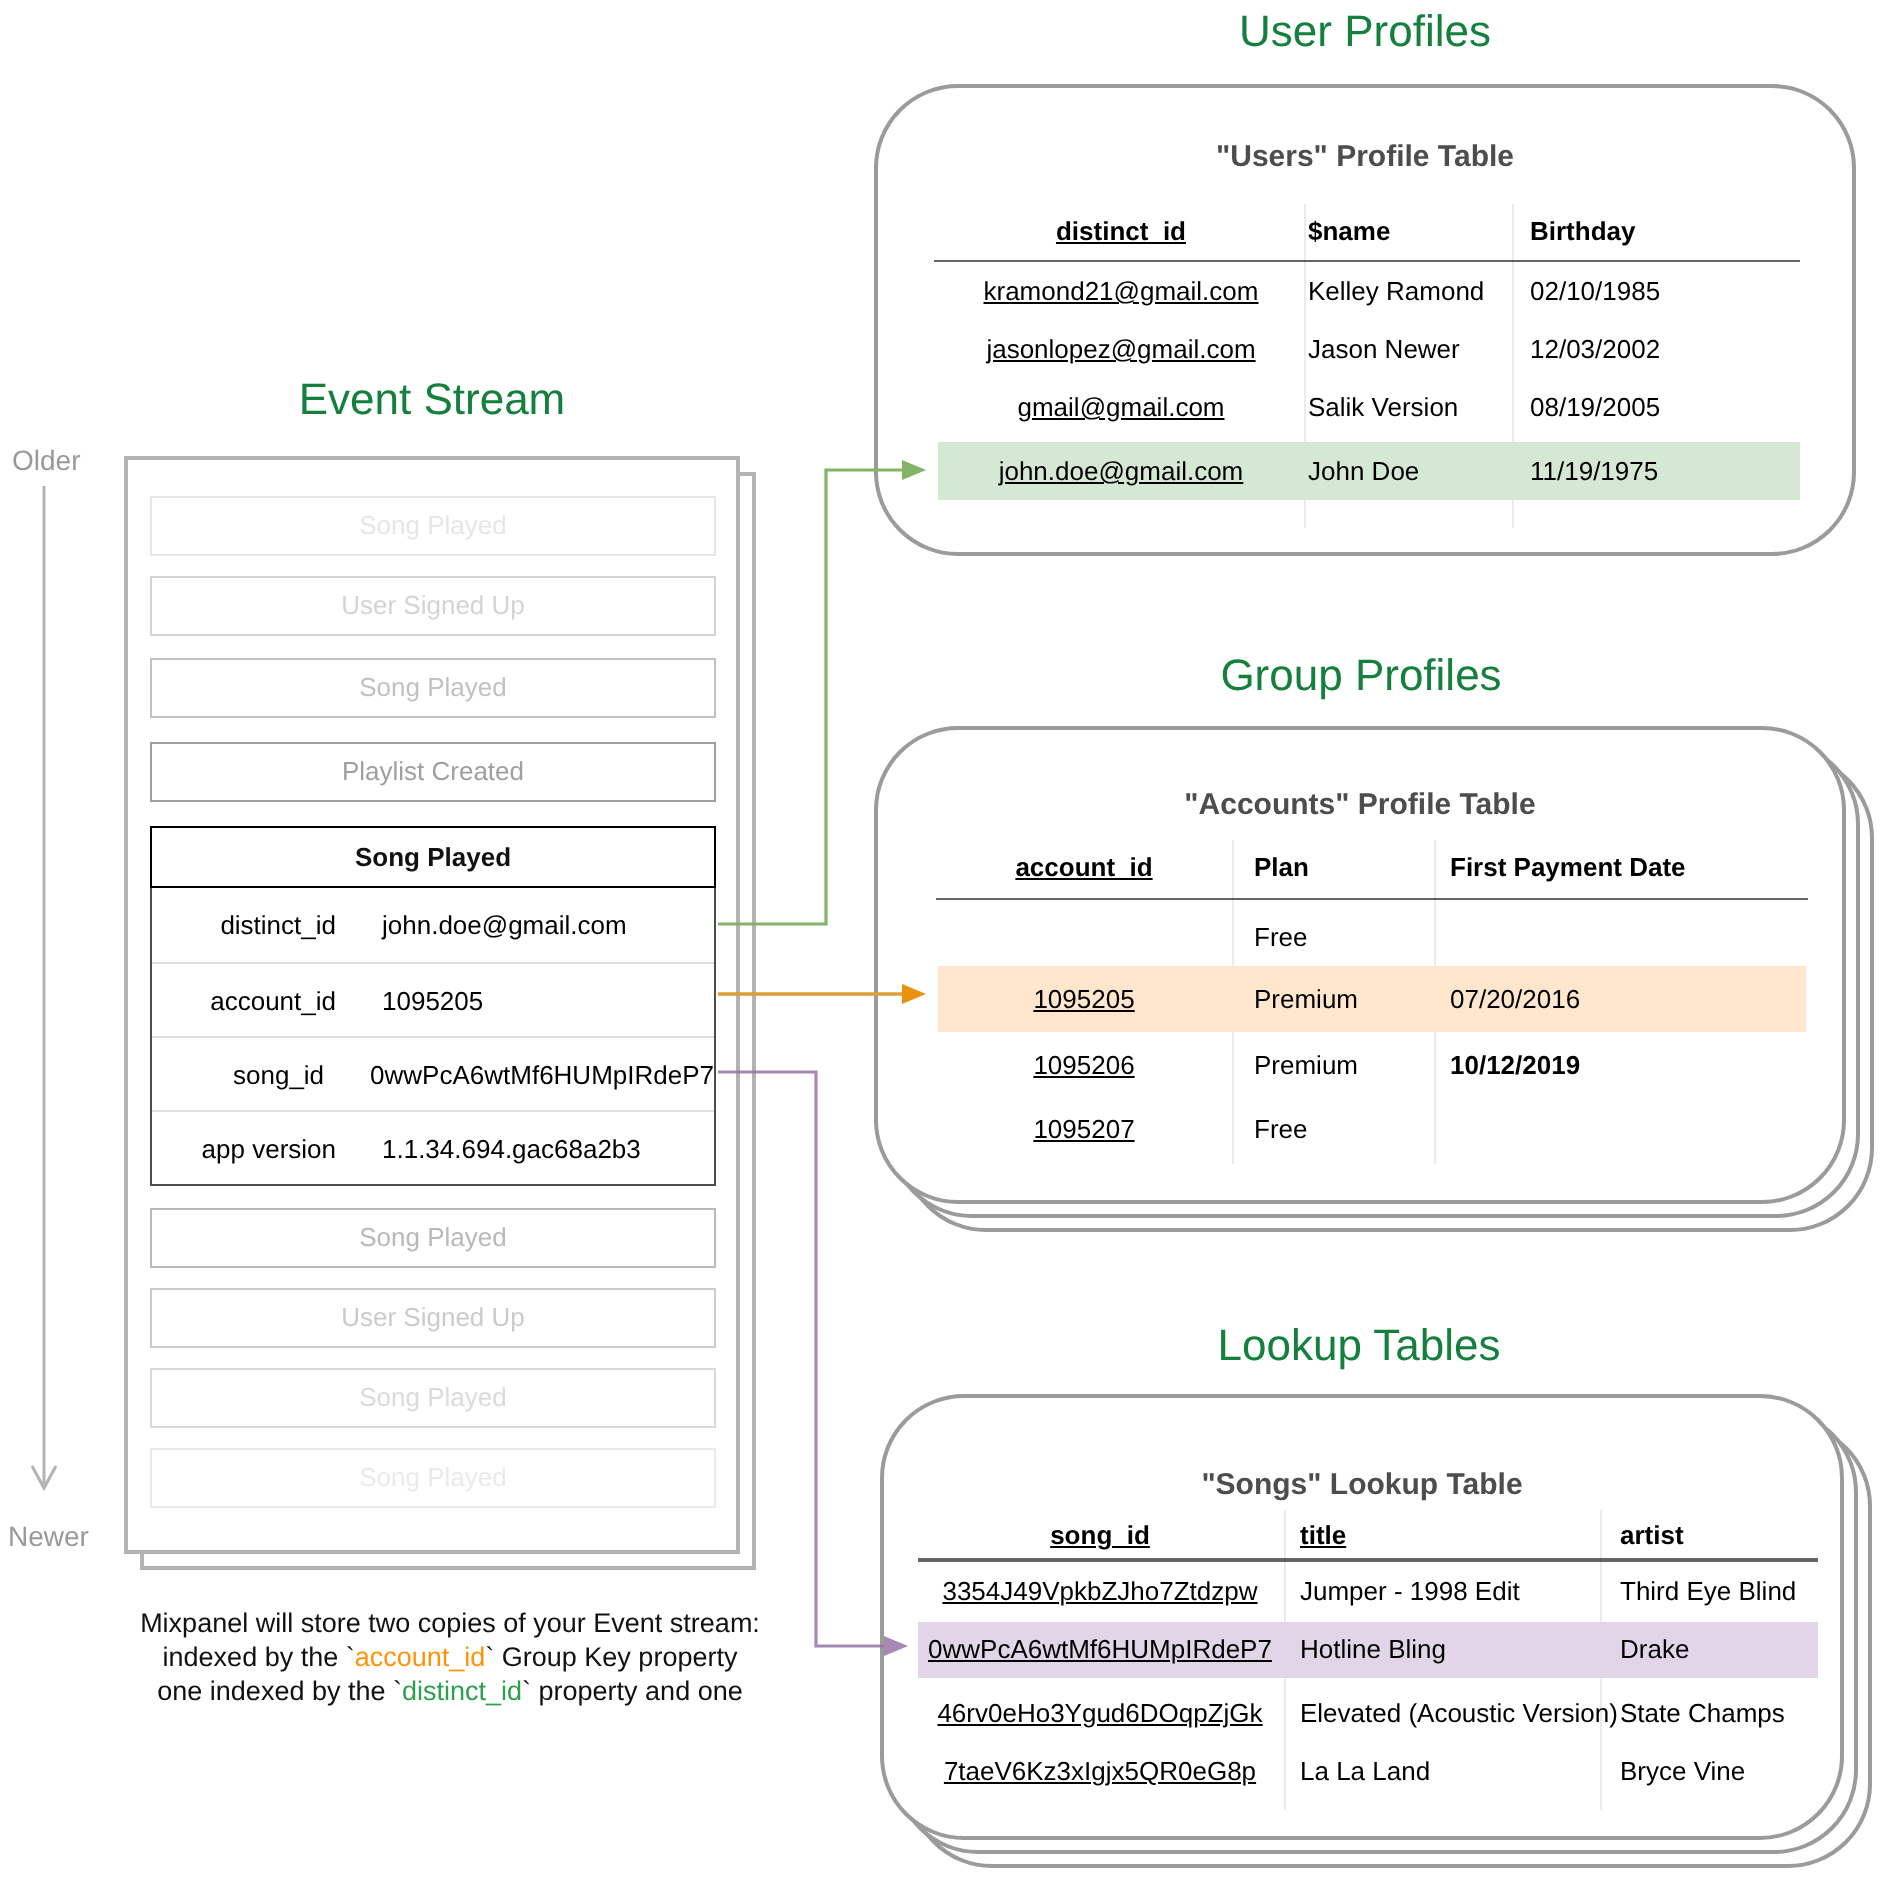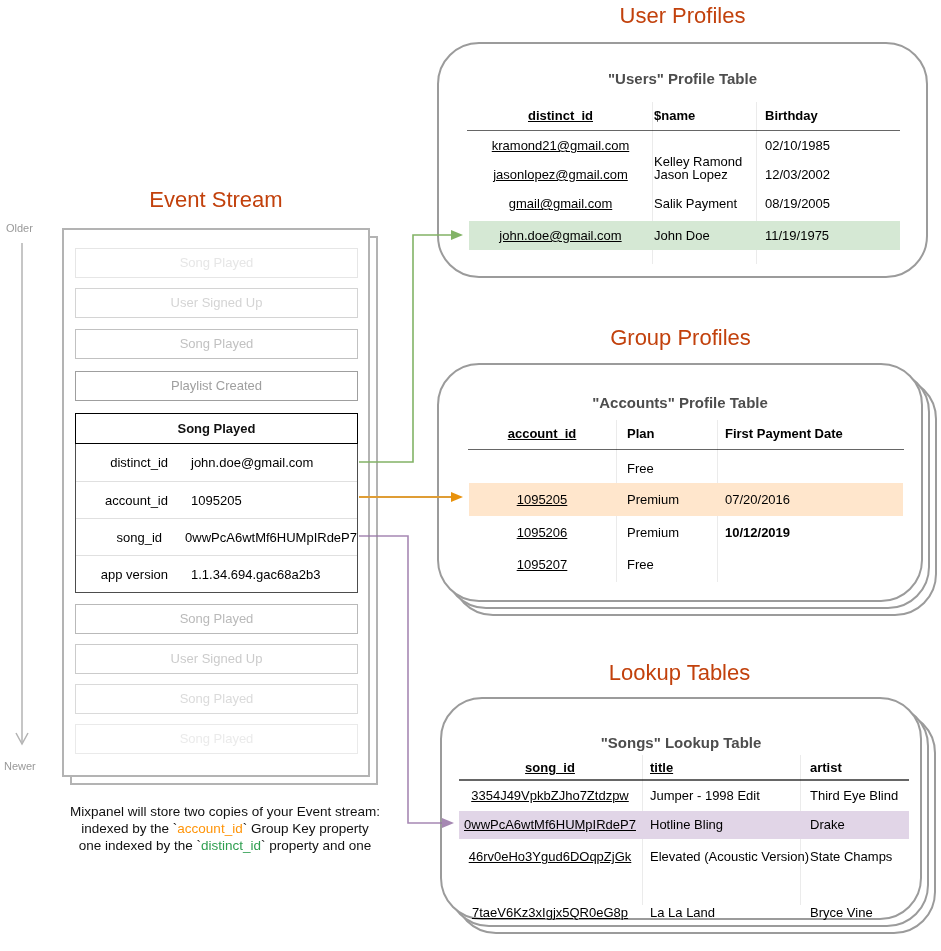--- a/index.html
+++ b/index.html
@@ -1,21 +1,21 @@
 <!DOCTYPE html>
 <html><head>
 <meta charset="utf-8">
 <style>
   * { margin:0; padding:0; box-sizing:border-box; }
   body { background:#fff; }
   .canvas {
     position:relative; width:941px; height:951px; background:#fff;
     font-family:"Liberation Sans", sans-serif; overflow:hidden; color:#000;
   }
-  .section-title { position:absolute; font-size:22px; text-align:center; color:#c2410c; }
+  .section-title { position:absolute; font-size:22px; text-align:center; color:#15803d; }
 
   
   .card, .card-layer {
     position:absolute; background:#fff; border:2px solid #9b9b9b; border-radius:42px;
   }
   .card-layer { z-index:0; }
   .card { z-index:1; }
 
   .tbl-title { position:absolute; width:100%; text-align:center; font-weight:bold; font-size:15px; color:#4d4d4d; }
   .hdr { position:absolute; font-size:13px; font-weight:bold; white-space:nowrap; }
@@ -41,21 +41,21 @@
 
   .ev-card { position:absolute; left:11px; top:183px; width:283px; }
   .ev-card-hdr { height:31px; border:1px solid #000; background:#fff; font-weight:bold;
                  font-size:13px; text-align:center; line-height:29px; color:#111; }
   .ev-props { border:1px solid #4d4d4d; border-top:none; }
   .ev-prop { height:37px; display:flex; align-items:center; font-size:13px; background:#fff; }
   .ev-prop + .ev-prop { border-top:1px solid rgba(0,0,0,0.12); }
   .ev-prop .k { width:92px; text-align:right; }
   .ev-prop .v { margin-left:23px; white-space:nowrap; }
 
-  .side-label { position:absolute; font-size:11px; color:#999; }
+  .side-label { position:absolute; font-size:14px; color:#999; }
 
   .caption { position:absolute; left:25px; top:803px; width:400px; text-align:center;
              font-size:13.5px; line-height:17px; color:#111; }
   .cap-green  { color:#2e9e4f; }
   .cap-orange { color:#ff9408; }
 
   svg.arrows { position:absolute; left:0; top:0; z-index:2; pointer-events:none; }
 </style>
 </head>
 <body>
@@ -111,31 +111,31 @@
     <div class="hdr key-col" style="left:30px; top:64px; width:183px;">distinct_id</div>
     <div class="hdr" style="left:215px; top:64px;">$name</div>
     <div class="hdr" style="left:326px; top:64px;">Birthday</div>
 
     <div class="rule" style="left:28px; top:86px; width:433px;"></div>
     <div class="colsep" style="left:213px; top:58px; height:162px;"></div>
     <div class="colsep" style="left:317px; top:58px; height:162px;"></div>
 
     <div class="trow" style="left:30px; top:88px; width:431px; height:28px; line-height:28px;">
       <span class="c c1" style="left:0; width:183px;">kramond21@gmail.com</span>
-      <span class="c" style="left:185px;margin-top:16px;">Kelley Ramond</span>
+      <span class="c" style="left:185px;">Kelley Ramond</span>
       <span class="c" style="left:296px;">02/10/1985</span>
     </div>
     <div class="trow" style="left:30px; top:117px; width:431px; height:28px; line-height:28px;">
       <span class="c c1" style="left:0; width:183px;">jasonlopez@gmail.com</span>
-      <span class="c" style="left:185px;">Jason Lopez</span>
+      <span class="c" style="left:185px;">Jason Newer</span>
       <span class="c" style="left:296px;">12/03/2002</span>
     </div>
     <div class="trow" style="left:30px; top:146px; width:431px; height:28px; line-height:28px;">
       <span class="c c1" style="left:0; width:183px;">gmail@gmail.com</span>
-      <span class="c" style="left:185px;">Salik Payment</span>
+      <span class="c" style="left:185px;">Salik Version</span>
       <span class="c" style="left:296px;">08/19/2005</span>
     </div>
     <div class="trow hl-green" style="left:30px; top:177px; width:431px; height:29px; line-height:29px;">
       <span class="c c1" style="left:0; width:183px;">john.doe@gmail.com</span>
       <span class="c" style="left:185px;">John Doe</span>
       <span class="c" style="left:296px;">11/19/1975</span>
     </div>
   </div>
 
   <div class="section-title" style="left:437px; top:325px; width:487px;">Group Profiles</div>
@@ -197,21 +197,21 @@
     <div class="trow hl-purple" style="left:17px; top:112px; width:450px; height:28px; line-height:28px;">
       <span class="c c1" style="left:0; width:182px;">0wwPcA6wtMf6HUMpIRdeP7</span>
       <span class="c" style="left:191px;">Hotline Bling</span>
       <span class="c" style="left:351px;">Drake</span>
     </div>
     <div class="trow" style="left:17px; top:144px; width:450px; height:28px; line-height:28px;">
       <span class="c c1" style="left:0; width:182px;">46rv0eHo3Ygud6DOqpZjGk</span>
       <span class="c" style="left:191px;">Elevated (Acoustic Version)</span>
       <span class="c" style="left:351px;">State Champs</span>
     </div>
-    <div class="trow" style="left:17px; top:173px; width:450px; height:28px; line-height:28px;margin-top:27px;">
+    <div class="trow" style="left:17px; top:173px; width:450px; height:28px; line-height:28px;">
       <span class="c c1" style="left:0; width:182px;">7taeV6Kz3xIgjx5QR0eG8p</span>
       <span class="c" style="left:191px;">La La Land</span>
       <span class="c" style="left:351px;">Bryce Vine</span>
     </div>
   </div>
 
   <div class="caption">
     <div>Mixpanel will store two copies of your Event stream:</div>
     <div><span>indexed by the `</span><span class="cap-orange">account_id</span><span>` Group Key property</span></div>
     <div><span>one indexed by the `</span><span class="cap-green">distinct_id</span><span>` property and one</span></div>

